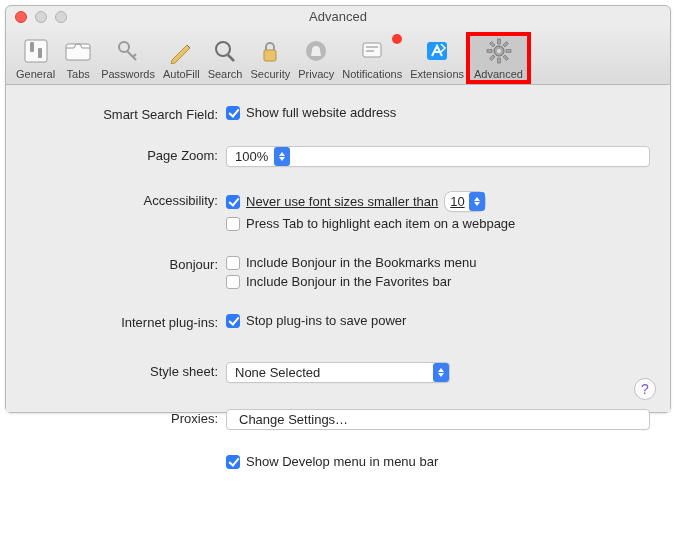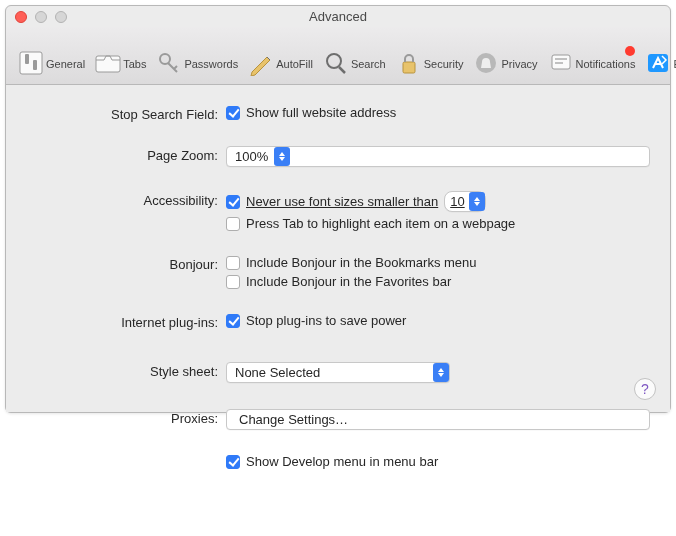--- a/index.html
+++ b/index.html
@@ -49,21 +49,21 @@
   .toolbar {
     height: 58px;
     background: linear-gradient(#ecebec, #dcdbdc);
     border-bottom: 1px solid #b8b8b8;
     display: flex;
     align-items: flex-end;
     padding: 0 6px 2px 6px;
   }
   .tool {
     display: flex;
-    flex-direction: row;
+    flex-direction: column;
     align-items: center;
     justify-content: flex-end;
     padding: 2px 4px 2px 4px;
     font-size: 11px;
     color: #454545;
     cursor: default;
     border-radius: 4px;
     position: relative;
   }
   .tool .ico {
@@ -327,21 +327,21 @@
         </svg>
       </div>
       <span>Advanced</span>
       <div class="highlight-box"></div>
     </div>
   </div>
 
   <div class="content">
 
     <div class="row">
-      <div class="lbl">Stop Search Field:</div>
+      <div class="lbl">Smart Search Field:</div>
       <div class="ctrl">
         <label class="ck">
           <input type="checkbox" checked="" style="">
           <span>Show full website address</span>
         </label>
       </div>
     </div>
 
     <div class="spacer"></div>
 

